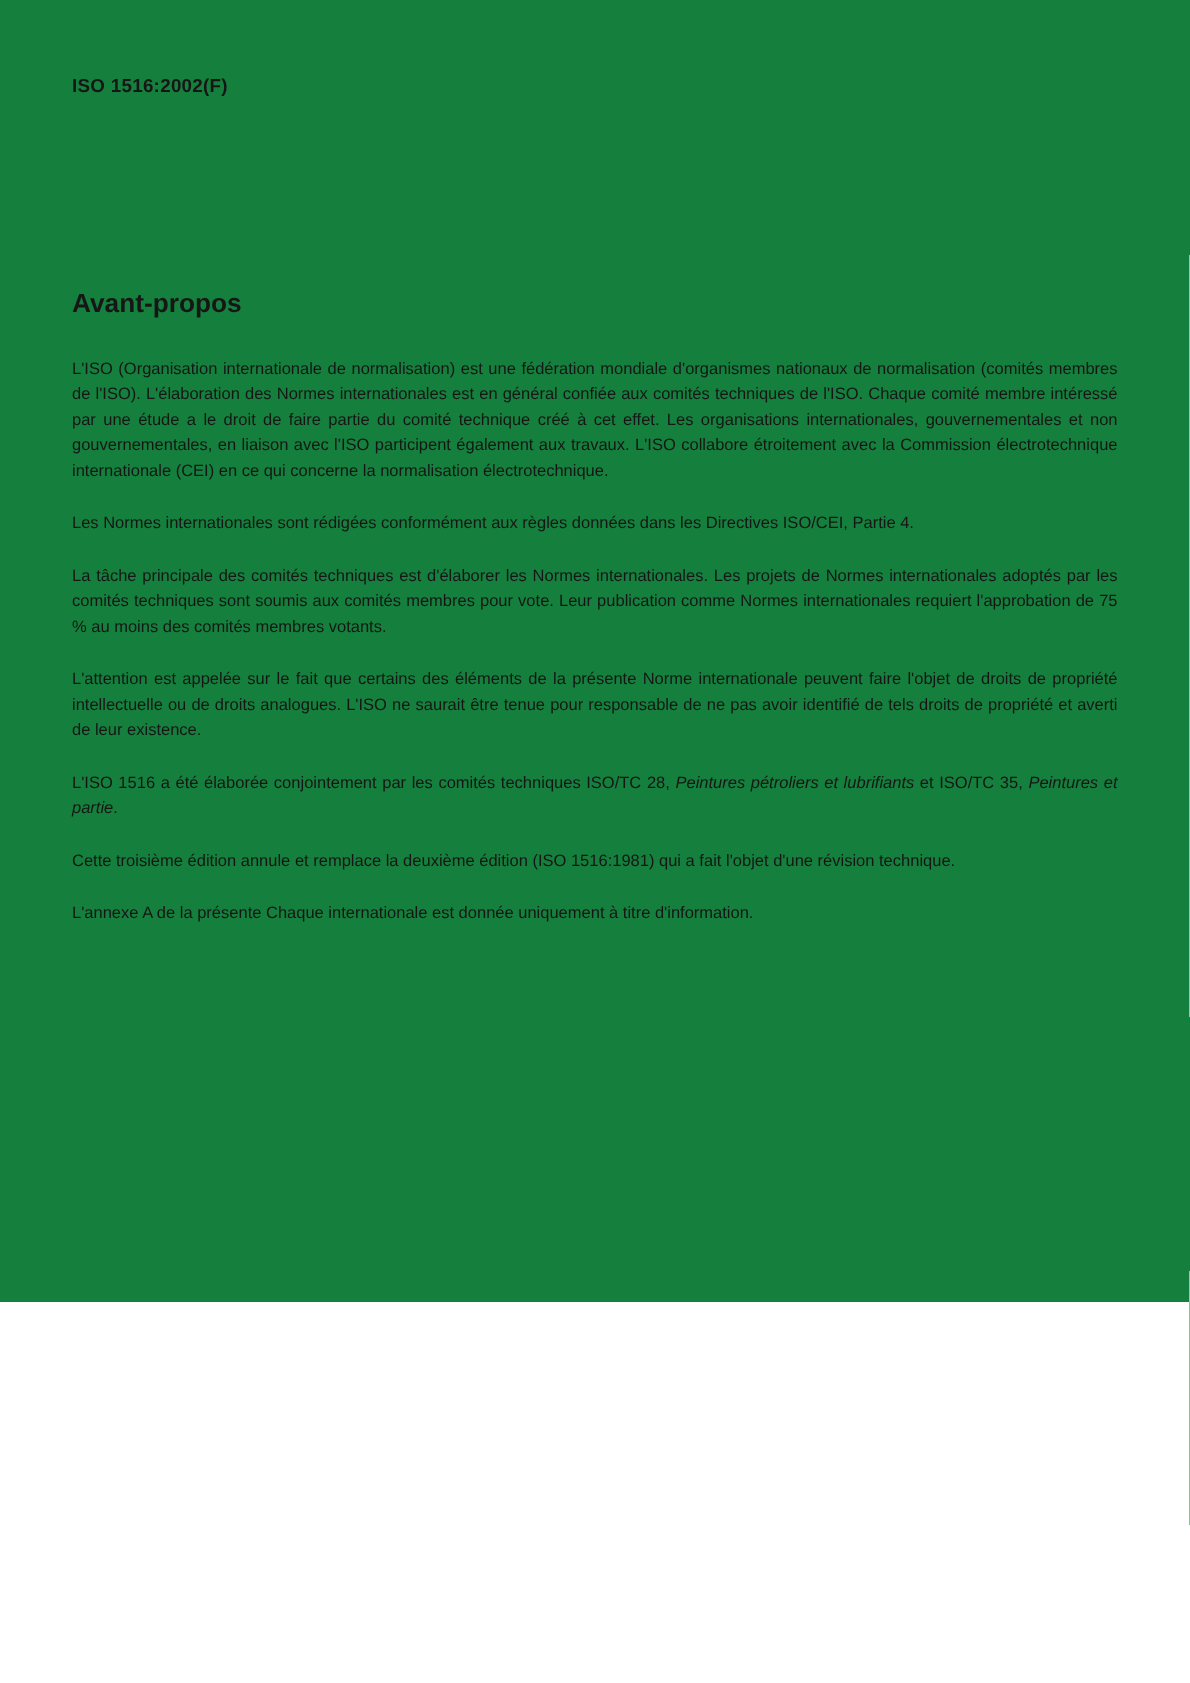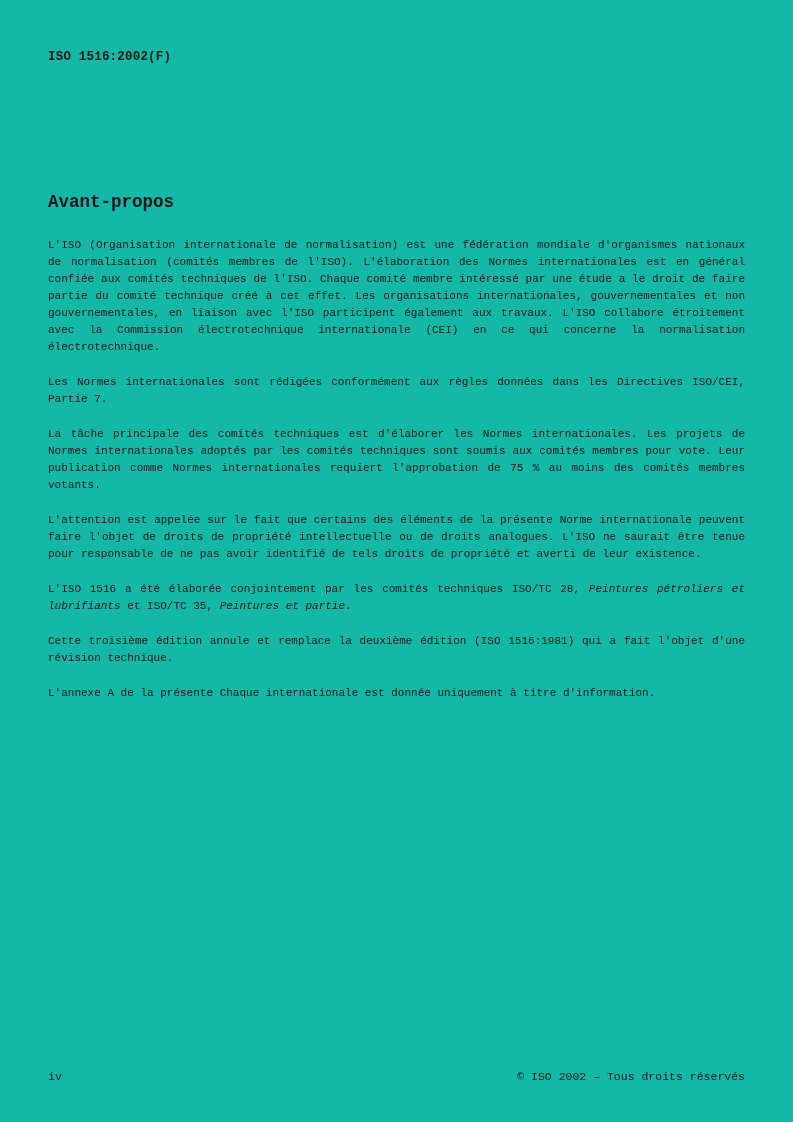--- a/index.html
+++ b/index.html
@@ -3,23 +3,23 @@
 <meta charset="utf-8">
 <style>
   html, body {
     margin: 0;
     padding: 0;
     background: #ffffff;
   }
   .page {
     position: relative;
     width: 793px;
-    height: 1122px;
-    background: #14b8a6;
-    font-family: Liberation Mono, monospace;
+    height: 868px;
+    background: #15803d;
+    font-family: Liberation Sans, sans-serif;
     color: #161616;
     overflow: hidden;
   }
   .doc-header {
     position: absolute;
     top: 50px;
     left: 48px;
     right: 48px;
     font-size: 12.5px;
     font-weight: bold;
@@ -64,21 +64,21 @@
 <div class="page">
 
   <header class="doc-header">
     <span>ISO 1516:2002(F)</span>
   </header>
 
   <main class="doc-main">
     <h1 class="section-title">Avant-propos</h1>
     <div id="paragraphs">
         <p class="para"><span class="run">L'ISO (Organisation internationale de normalisation) est une fédération mondiale d'organismes nationaux de normalisation (comités membres de l'ISO). L'élaboration des Normes internationales est en général confiée aux comités techniques de l'ISO. Chaque comité membre intéressé par une étude a le droit de faire partie du comité technique créé à cet effet. Les organisations internationales, gouvernementales et non gouvernementales, en liaison avec l'ISO participent également aux travaux. L'ISO collabore étroitement avec la Commission électrotechnique internationale (CEI) en ce qui concerne la normalisation électrotechnique.</span></p>
-        <p class="para"><span class="run">Les Normes internationales sont rédigées conformément aux règles données dans les Directives ISO/CEI, Partie 7.</span></p>
+        <p class="para"><span class="run">Les Normes internationales sont rédigées conformément aux règles données dans les Directives ISO/CEI, Partie 4.</span></p>
         <p class="para"><span class="run">La tâche principale des comités techniques est d'élaborer les Normes internationales. Les projets de Normes internationales adoptés par les comités techniques sont soumis aux comités membres pour vote. Leur publication comme Normes internationales requiert l'approbation de 75 % au moins des comités membres votants.</span></p>
         <p class="para"><span class="run">L'attention est appelée sur le fait que certains des éléments de la présente Norme internationale peuvent faire l'objet de droits de propriété intellectuelle ou de droits analogues. L'ISO ne saurait être tenue pour responsable de ne pas avoir identifié de tels droits de propriété et averti de leur existence.</span></p>
         <p class="para"><span class="run">L'ISO 1516 a été élaborée conjointement par les comités techniques ISO/TC 28, </span><span class="run-italic">Peintures pétroliers et lubrifiants</span><span class="run"> et ISO/TC 35, </span><span class="run-italic">Peintures et partie</span><span class="run">.</span></p>
         <p class="para"><span class="run">Cette troisième édition annule et remplace la deuxième édition (ISO 1516:1981) qui a fait l'objet d'une révision technique.</span></p>
         <p class="para"><span class="run">L'annexe A de la présente Chaque internationale est donnée uniquement à titre d'information.</span></p>
       </div>
   </main>
 
   <footer class="doc-footer">
     <span>iv</span>

